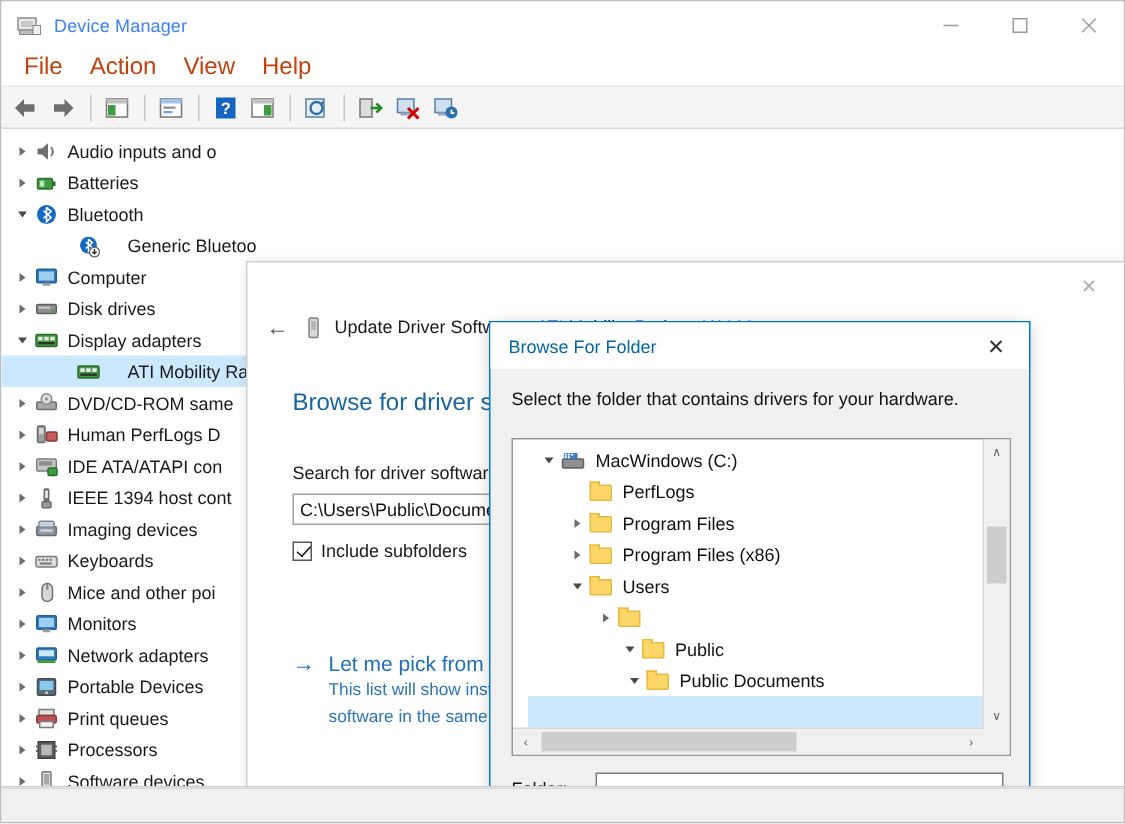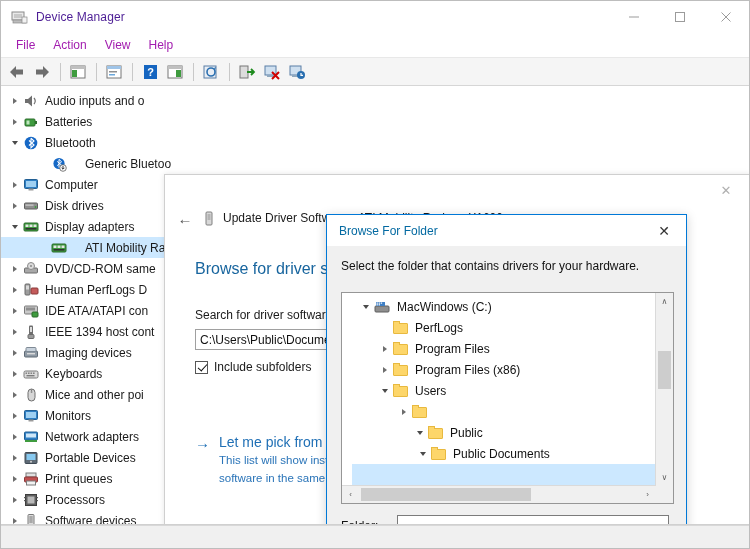--- a/index.html
+++ b/index.html
@@ -29,41 +29,41 @@
     background: #ffffff;
     display: flex; align-items: center;
     position: relative;
   }
   .dm-title-icon {
     margin-left: 10px; margin-right: 8px;
     width: 17px; height: 17px;
     position: relative;
   }
   .dm-title-text {
-    font-size: 12px; color: #4c1d95;
+    font-size: 12px; color: #3b82f6;
     letter-spacing: .1px;
   }
   .dm-caption-btns {
     position: absolute; right: 0; top: 0;
     height: 32px; display: flex;
   }
   .cap-btn {
     width: 46px; height: 32px;
     display: flex; align-items: center; justify-content: center;
   }
 
   .dm-menubar {
     height: 24px; flex: 0 0 24px;
     background: #ffffff;
     display: flex; align-items: center;
     padding-left: 6px;
     border-bottom: 1px solid #e8e8e8;
   }
   .menu-item {
-    font-size: 12px; color: #a21caf;
+    font-size: 16px; color: #c2410c;
     padding: 3px 9px; cursor: default;
   }
 
   .dm-toolbar {
     height: 27px; flex: 0 0 27px;
     background: #f5f5f5;
     border-bottom: 1px solid #d6d6d6;
     display: flex; align-items: center;
     padding-left: 4px;
   }

